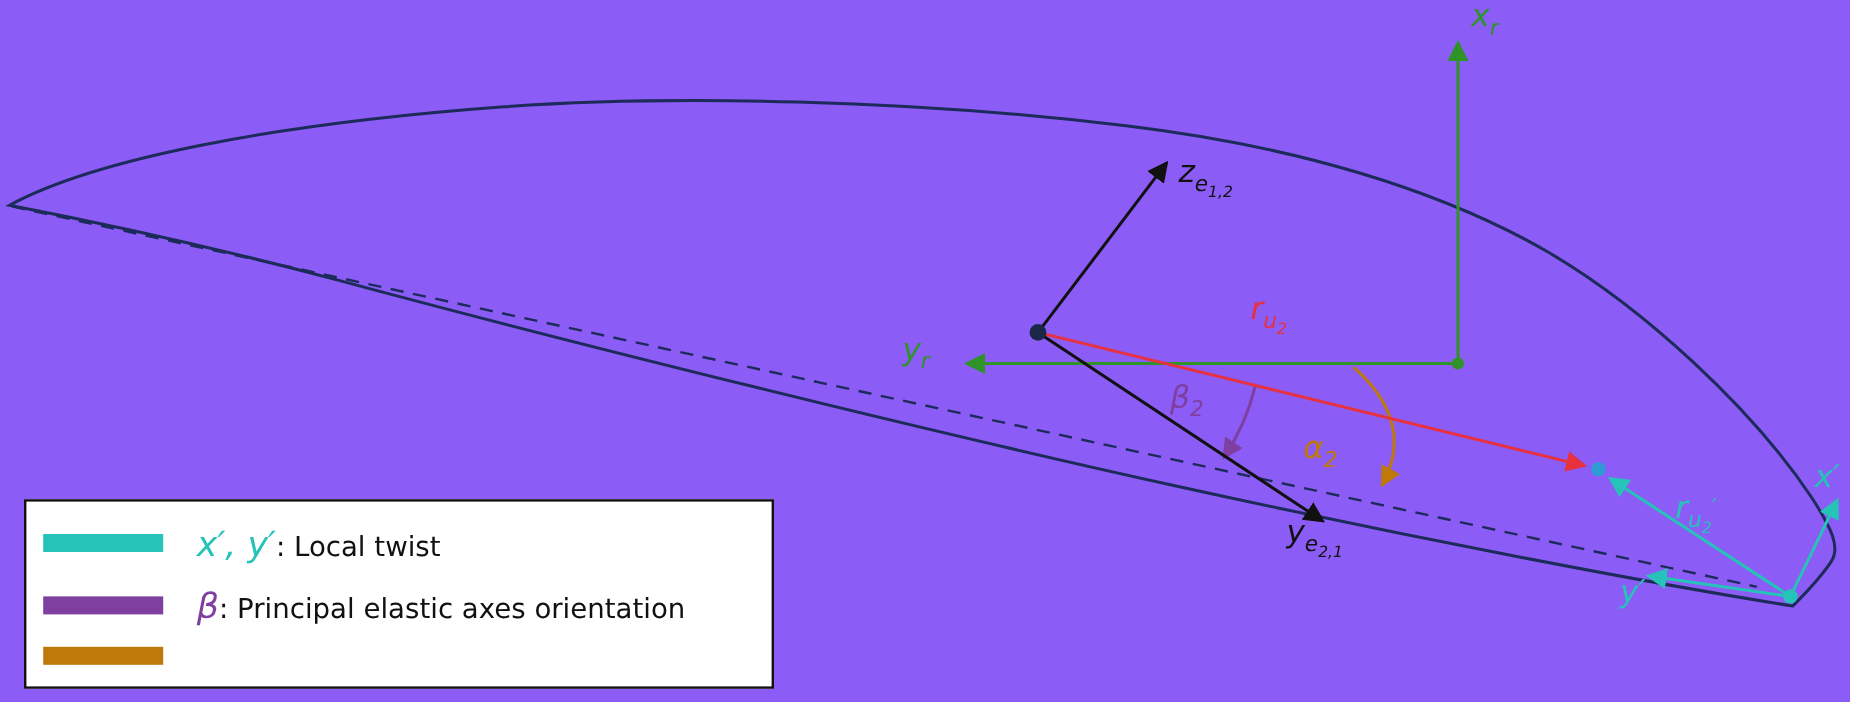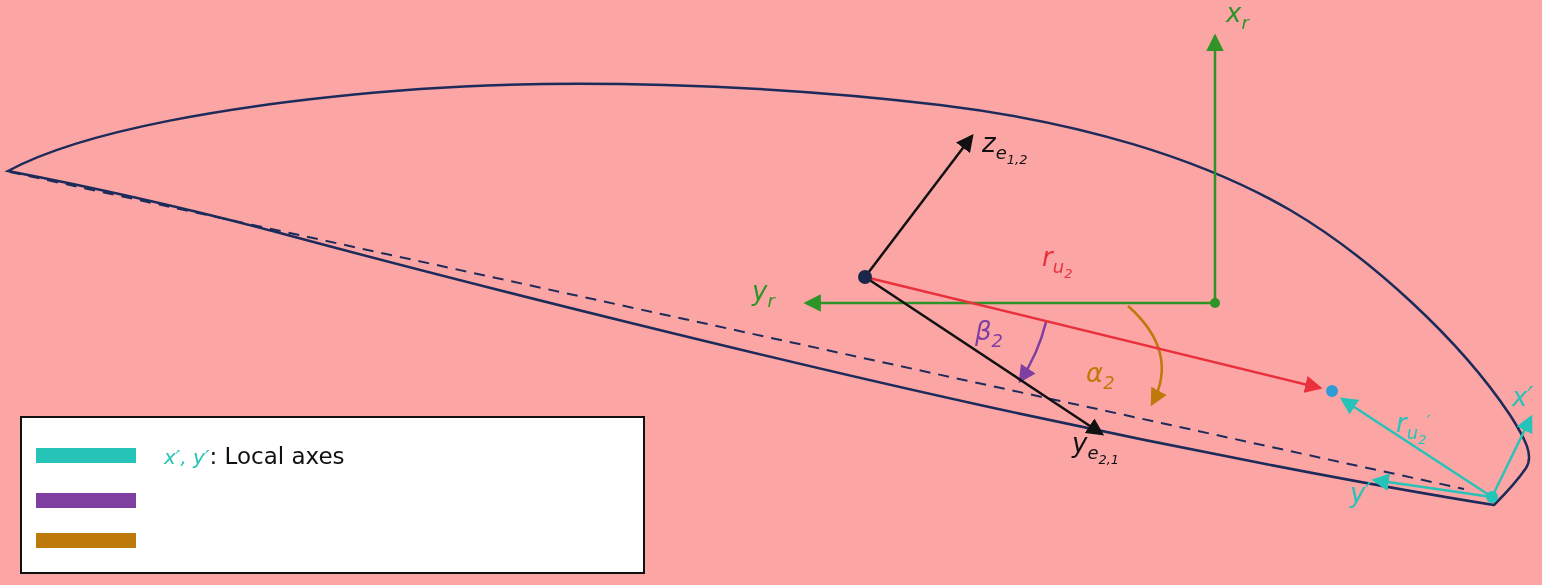--- a/index.html
+++ b/index.html
@@ -1,17 +1,17 @@
 <!DOCTYPE html>
 <html><head>
 <meta charset="utf-8">
 <style>
   html,body{margin:0;padding:0;background:#ffffff;}
   .stage{
-    position:relative;width:1542px;height:585px;background:#fca5a5;overflow:hidden;
+    position:relative;width:1542px;height:585px;background:#8b5cf6;overflow:hidden;
     font-family:"DejaVu Sans",sans-serif;
   }
   .stage svg{position:absolute;left:0;top:0;}
   svg text{font-family:"DejaVu Sans",sans-serif;font-style:italic;}
   .m{font-size:26px;}
   .s{font-size:18px;}
   .ss{font-size:13px;}
   .pr{font-size:18px;}
   .txt-green{fill:#2e9428;}
   .txt-black{fill:#111111;}
@@ -25,21 +25,21 @@
     border:2px solid #111111;background:#ffffff;box-sizing:border-box;
     display:flex;flex-direction:column;justify-content:space-evenly;
     padding-left:14px;
   }
   .legend-row{display:flex;align-items:center;gap:28px;}
   .swatch{width:100px;height:15px;display:inline-block;flex:0 0 100px;}
   .swatch-teal{background:#25c3b8;}
   .swatch-purple{background:#7e3fa0;}
   .swatch-orange{background:#bd7909;}
   .legend-label{font-size:23px;color:#111111;white-space:nowrap;}
-  .sym{font-style:italic;font-size:20px;}
+  .sym{font-style:italic;font-size:29px;}
   .sym-teal{color:#25c3b8;}
   .sym-purple{color:#7e3fa0;}
   .sym-orange{color:#bd7909;}
   .desc{color:#111111;}
 </style>
 </head>
 <body>
 
 <div class="stage">
 
@@ -116,23 +116,24 @@
     <text class="txt-teal" x="1350" y="502"><tspan class="m">y′</tspan></text>
 
     <text class="txt-purple" x="975" y="340"><tspan class="m">β</tspan><tspan class="s" dy="7">2</tspan></text>
 
     <text class="txt-orange" x="1086" y="382"><tspan class="m">α</tspan><tspan class="s" dy="7">2</tspan></text>
   </svg>
 
   <div class="legend">
     <div class="legend-row">
       <span class="swatch swatch-teal"></span>
-      <span class="legend-label"><span class="sym sym-teal">x′, y′</span><span class="desc">: Local axes</span></span>
+      <span class="legend-label"><span class="sym sym-teal">x′, y′</span><span class="desc">: Local twist</span></span>
     </div>
     <div class="legend-row">
       <span class="swatch swatch-purple"></span>
+      <span class="legend-label"><span class="sym sym-purple">β</span><span class="desc">: Principal elastic axes orientation</span></span>
     </div>
     <div class="legend-row">
       <span class="swatch swatch-orange"></span>
     </div>
   </div>
 
 </div>
 
 </body></html>

